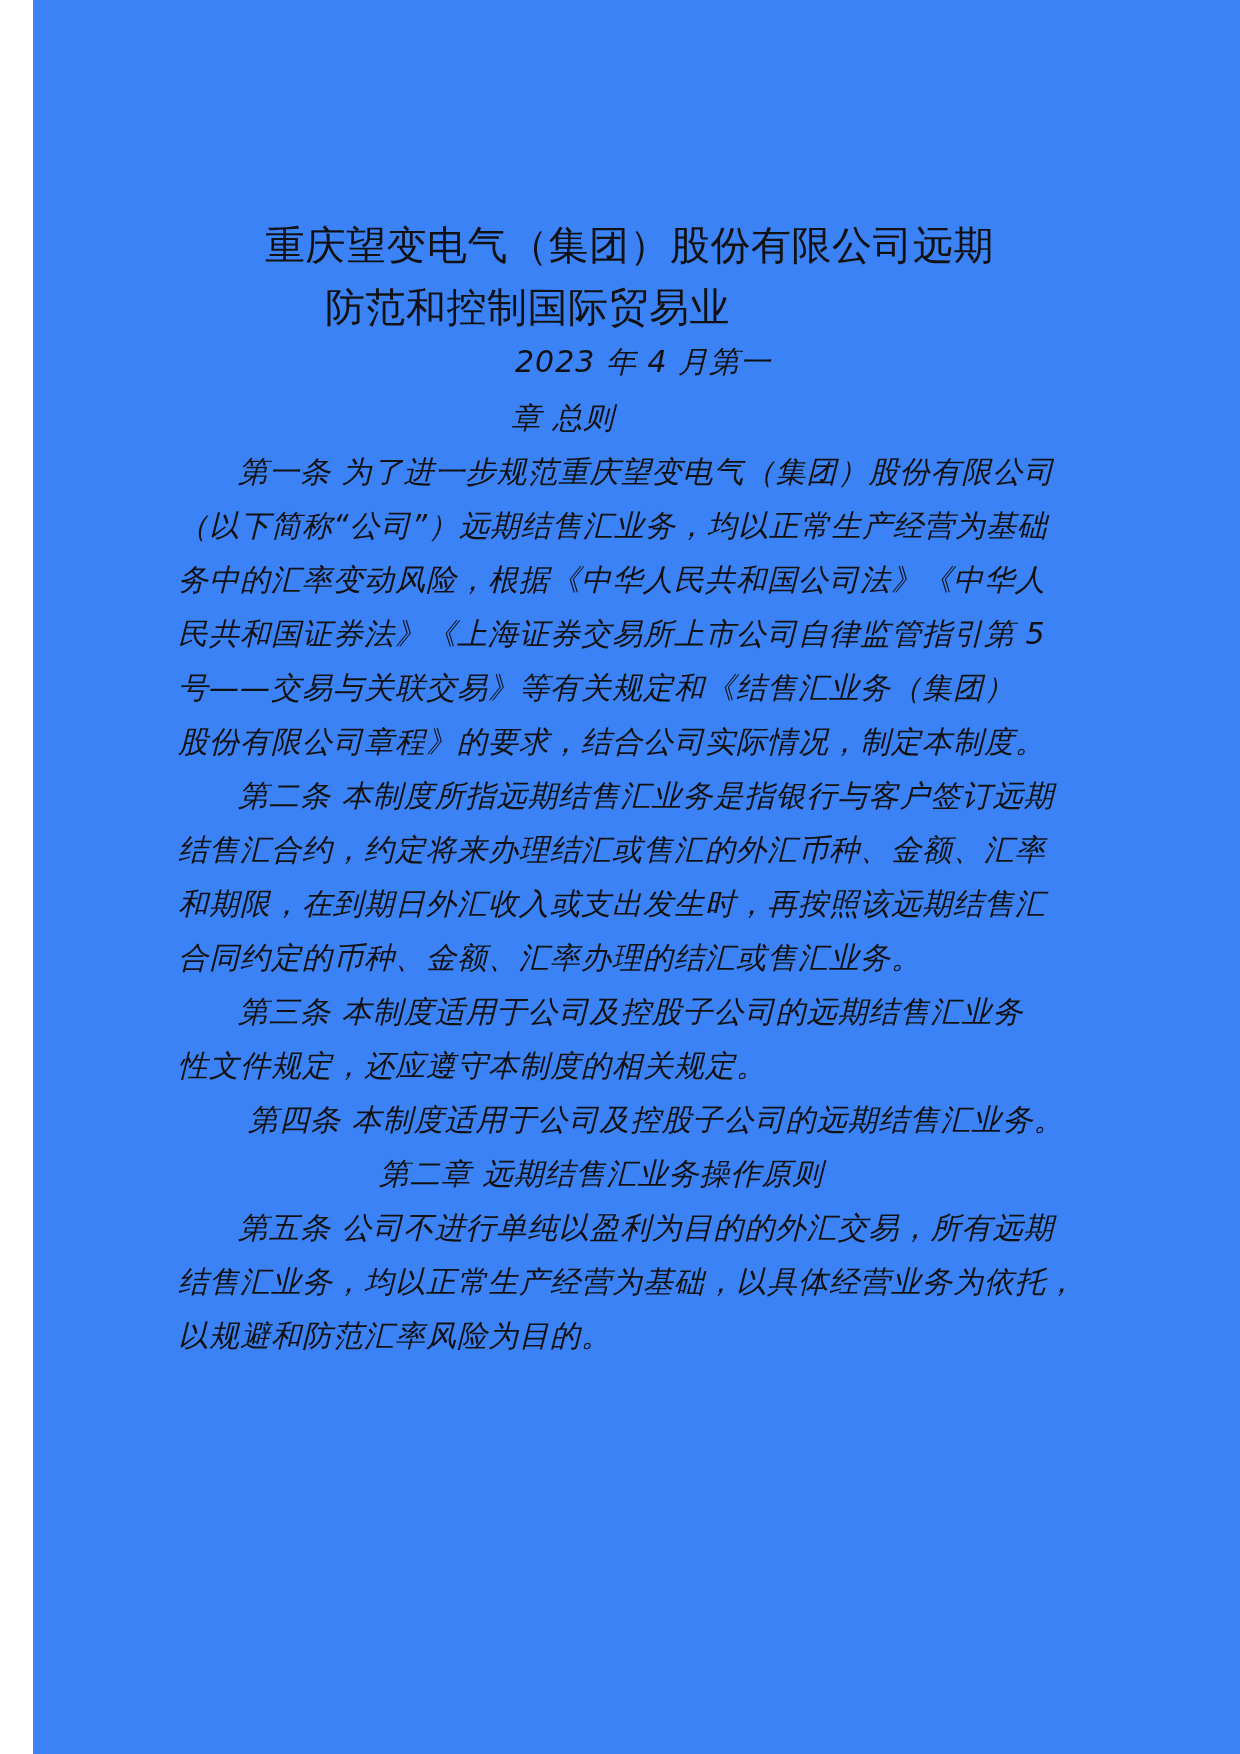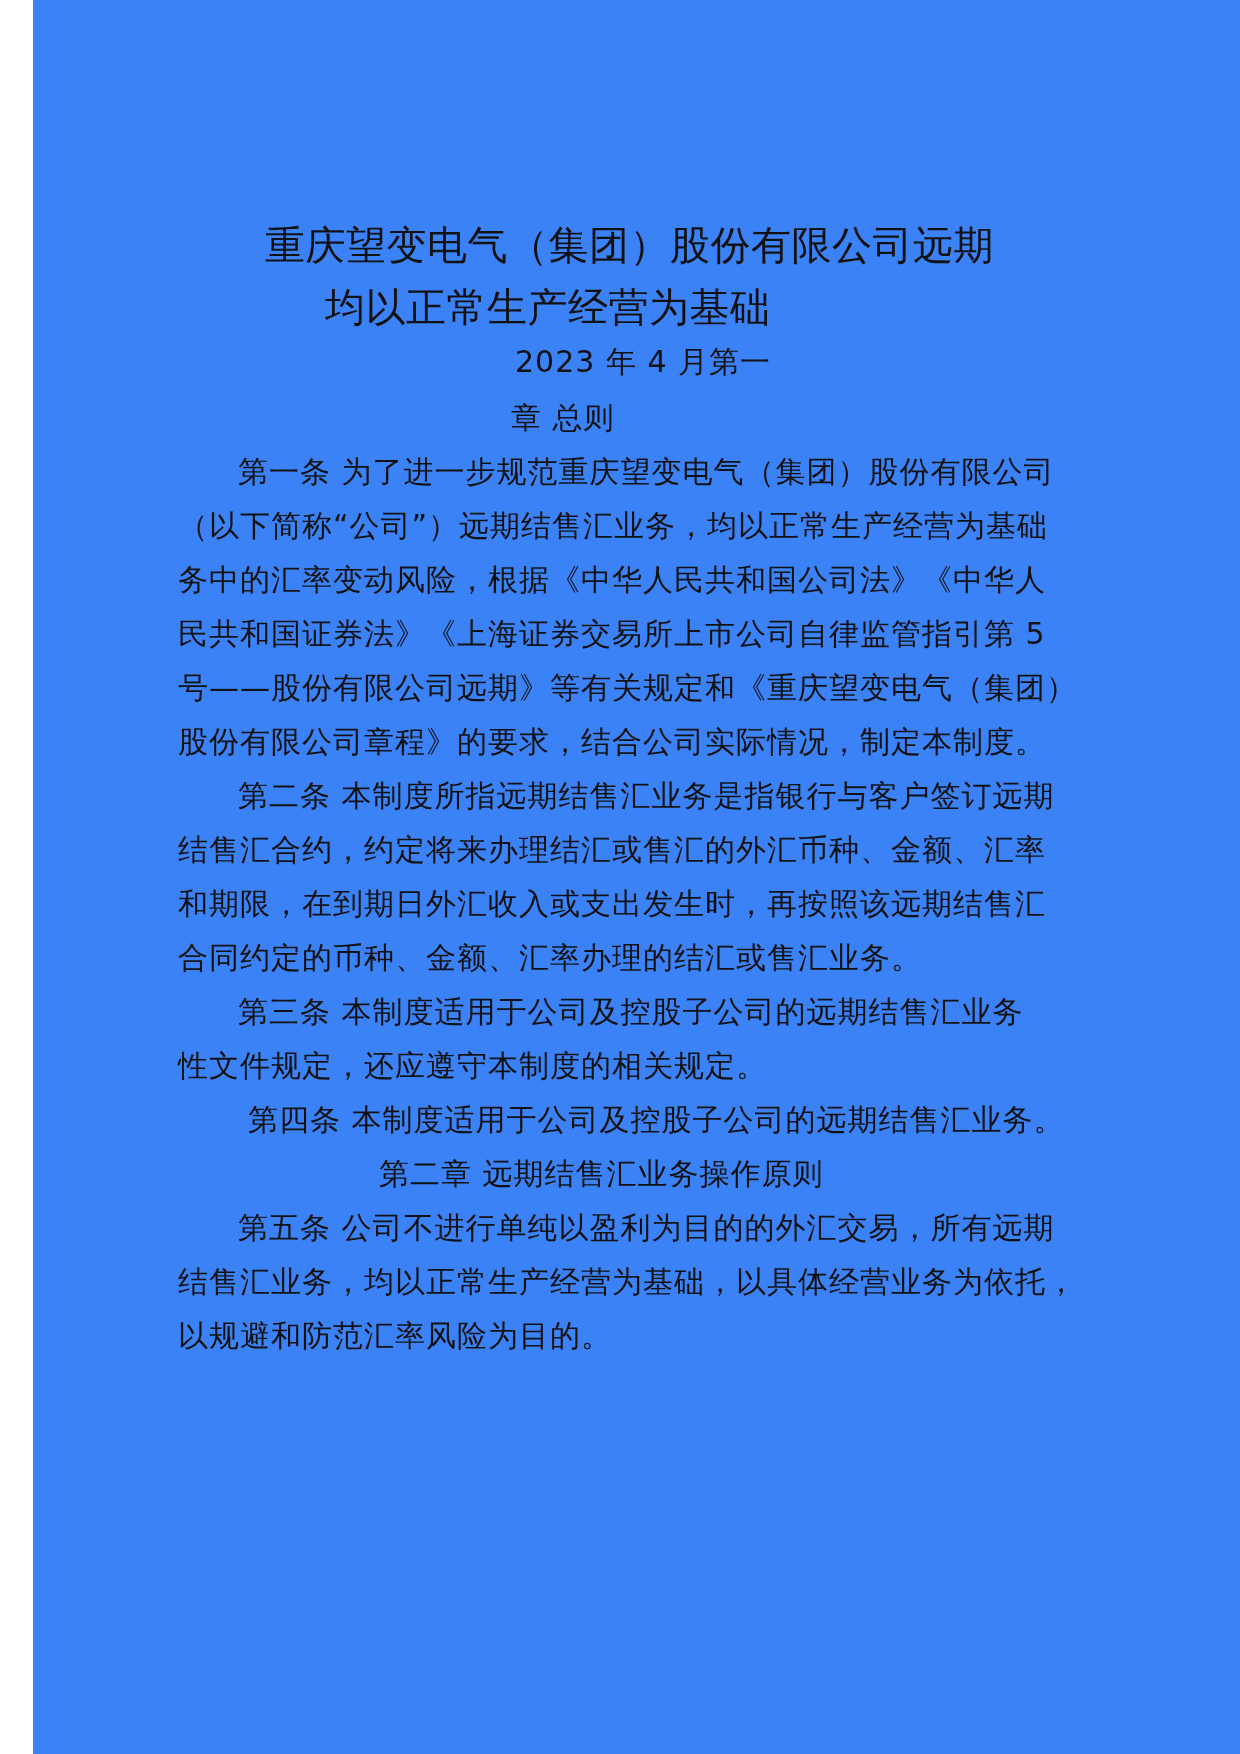--- a/index.html
+++ b/index.html
@@ -1,35 +1,35 @@
 <!DOCTYPE html>
 <html><head>
 <meta charset="utf-8">
 <style>
   html, body { margin: 0; padding: 0; background: #ffffff; }
   body { width: 1240px; height: 1754px; position: relative; overflow: hidden;
          font-family: "DejaVu Sans", "Liberation Sans", sans-serif; color: #111111; }
   .page { position: absolute; left: 0; top: 0; width: 1220px; height: 1754px; background: #3b82f6; margin-left: 33px; }
   .title-line { position: absolute; font-size: 40px; white-space: nowrap; letter-spacing: 0.5px; }
-  .line { position: absolute; font-size: 30px; white-space: nowrap; letter-spacing: 1px; line-height: 40px; }
+  .line { position: absolute; font-size: 30px; white-space: nowrap; letter-spacing: 1px; line-height: 40px; font-style: italic; }
 </style>
 </head>
 <body>
 
 <div class="page">
   <div class="title-line" style="left:232px; top:218px;">重庆望变电气（集团）股份有限公司远期</div>
-  <div class="title-line" style="left:292px; top:280px;">均以正常生产经营为基础</div>
+  <div class="title-line" style="left:292px; top:280px;">防范和控制国际贸易业</div>
   <div class="line" style="left:482px; top:342px;">2023 年 4 月第一</div>
   <div class="line" style="left:478px; top:398px;">章 总则</div>
 
   <div class="line" style="left:205px; top:452px;">第一条 为了进一步规范重庆望变电气（集团）股份有限公司</div>
   <div class="line" style="left:145px; top:506px;">（以下简称“公司”）远期结售汇业务，均以正常生产经营为基础</div>
   <div class="line" style="left:145px; top:560px;">务中的汇率变动风险，根据《中华人民共和国公司法》《中华人</div>
   <div class="line" style="left:145px; top:614px;">民共和国证券法》《上海证券交易所上市公司自律监管指引第 5</div>
-  <div class="line" style="left:145px; top:668px;">号——股份有限公司远期》等有关规定和《重庆望变电气（集团）</div>
+  <div class="line" style="left:145px; top:668px;">号——交易与关联交易》等有关规定和《结售汇业务（集团）</div>
   <div class="line" style="left:145px; top:722px;">股份有限公司章程》的要求，结合公司实际情况，制定本制度。</div>
 
   <div class="line" style="left:145px; top:830px;">结售汇合约，约定将来办理结汇或售汇的外汇币种、金额、汇率</div>
   <div class="line" style="left:205px; top:776px;">第二条 本制度所指远期结售汇业务是指银行与客户签订远期</div>
   <div class="line" style="left:145px; top:884px;">和期限，在到期日外汇收入或支出发生时，再按照该远期结售汇</div>
   <div class="line" style="left:145px; top:938px;">合同约定的币种、金额、汇率办理的结汇或售汇业务。</div>
 
   <div class="line" style="left:205px; top:992px;">第三条 本制度适用于公司及控股子公司的远期结售汇业务</div>
   <div class="line" style="left:145px; top:1046px;">性文件规定，还应遵守本制度的相关规定。</div>
 

